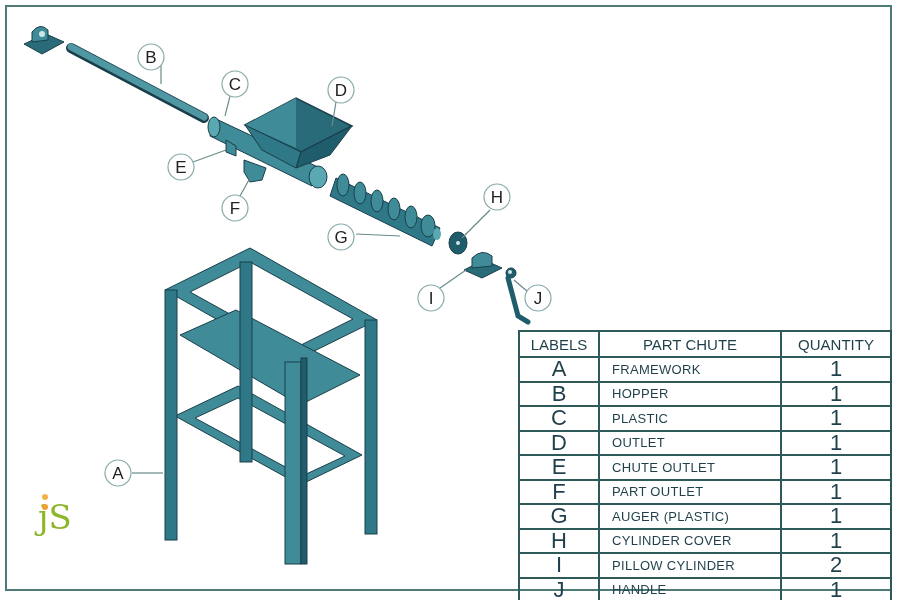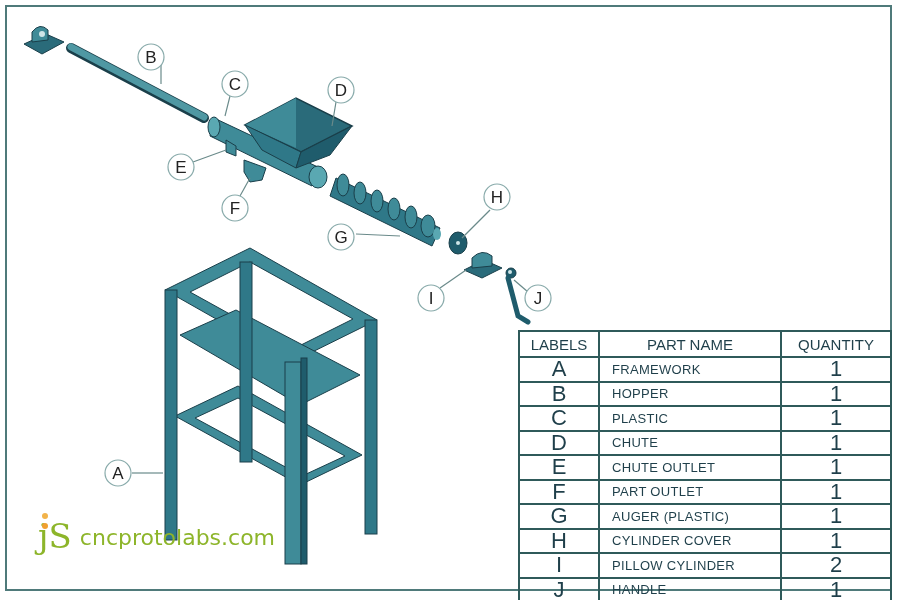--- a/index.html
+++ b/index.html
@@ -6,21 +6,21 @@
   body { width:900px; height:600px; position:relative; overflow:hidden; font-family:"Liberation Sans", sans-serif; }
   .frame { position:absolute; left:5px; top:5px; width:887px; height:586px; border:2px solid #4f7a7a; box-sizing:border-box; }
   svg.drawing { position:absolute; left:0; top:0; }
   .callout-text { font-family:"Liberation Sans", sans-serif; font-size:17px; fill:#222; text-anchor:middle; dominant-baseline:central; }
   table.bom { position:absolute; left:518px; top:330px; width:374px; border-collapse:collapse; font-family:"Liberation Sans", sans-serif; color:#1f3f4a; }
   table.bom td, table.bom th { border:2px solid #2f5a5a; padding:0; height:22.5px; font-weight:normal; }
   table.bom th { font-size:15px; height:24px; color:#1f3f4a; }
   table.bom td.lbl { text-align:center; font-size:22px; width:78px; line-height:20px; }
   table.bom td.name { font-size:13px; padding-left:12px; width:168px; letter-spacing:0.3px; }
   table.bom td.qty { text-align:center; font-size:22px; line-height:20px; }
-  .logo { position:absolute; left:38px; top:519px; display:flex; align-items:flex-end; }
+  .logo { position:absolute; left:38px; top:500px; display:flex; align-items:flex-end; }
   .logo .js { font-family:"DejaVu Serif", serif; font-size:34px; color:#8db52a; line-height:34px; position:relative; }
   .logo .dot1 { position:absolute; left:4px; top:-6px; width:6px; height:6px; border-radius:50%; background:#f2b34a; }
   .logo .dot2 { position:absolute; left:4px; top:4px; width:6px; height:6px; border-radius:50%; background:#f0a030; }
   .logo .site { font-family:"DejaVu Sans", sans-serif; font-size:22px; color:#8db52a; margin-left:8px; line-height:30px; }
 </style>
 </head>
 <body>
 
 <div class="frame"></div>
 
@@ -151,21 +151,21 @@
   <g>
       <circle cx="538" cy="298" r="13" fill="#fff" stroke="#8aa" stroke-width="1.2"></circle>
       <text class="callout-text" x="538" y="298">J</text>
     </g>
 </svg>
 
 <table class="bom">
   <thead>
     <tr>
       <th>LABELS</th>
-      <th>PART NAME</th>
+      <th>PART CHUTE</th>
       <th>QUANTITY</th>
     </tr>
   </thead>
   <tbody>
     <tr>
         <td class="lbl">A</td>
         <td class="name">FRAMEWORK</td>
         <td class="qty">1</td>
       </tr>
     <tr>
@@ -173,21 +173,21 @@
         <td class="name">HOPPER</td>
         <td class="qty">1</td>
       </tr>
     <tr>
         <td class="lbl">C</td>
         <td class="name">PLASTIC</td>
         <td class="qty">1</td>
       </tr>
     <tr>
         <td class="lbl">D</td>
-        <td class="name">CHUTE</td>
+        <td class="name">OUTLET</td>
         <td class="qty">1</td>
       </tr>
     <tr>
         <td class="lbl">E</td>
         <td class="name">CHUTE OUTLET</td>
         <td class="qty">1</td>
       </tr>
     <tr>
         <td class="lbl">F</td>
         <td class="name">PART OUTLET</td>
@@ -215,14 +215,13 @@
       </tr>
   </tbody>
 </table>
 
 <div class="logo">
   <span class="js">
     <span class="dot1"></span>
     <span class="dot2"></span>
     <span>jS</span>
   </span>
-  <span class="site">cncprotolabs.com</span>
 </div>
 
 </body></html>

